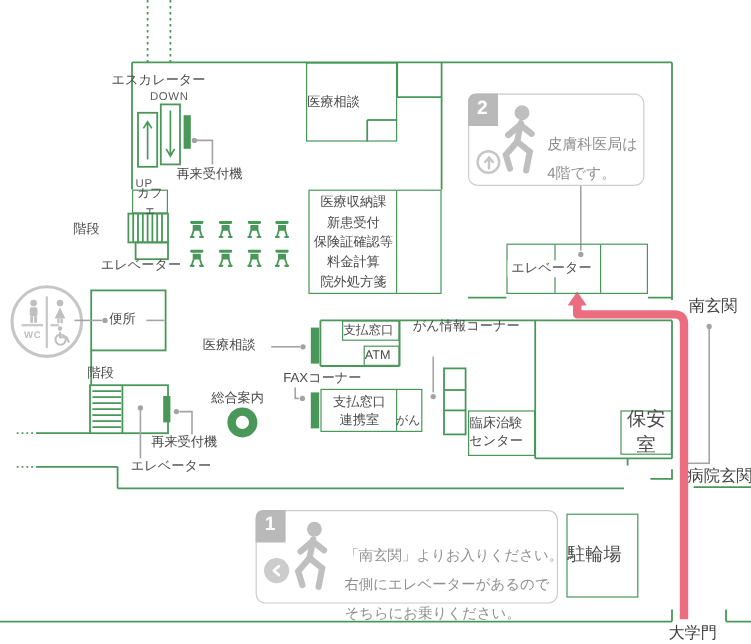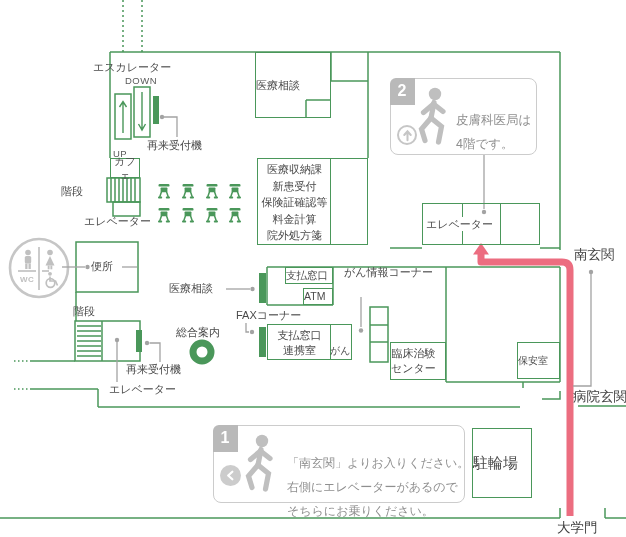--- a/index.html
+++ b/index.html
@@ -247,21 +247,21 @@
 <div class="box" style="left:390px;top:342px;width:56px;height:38px;line-height:15px">
   <div><span>臨床治験</span><br><span>センター</span></div>
 </div>
 
 <div class="box" style="left:422px;top:203px;width:118px;height:42px">
   <div class="vdiv" style="left:38.5px"></div>
   <div class="vdiv" style="left:76.5px"></div>
   <span class="white-bg">エレベーター</span>
 </div>
 
-<div class="box" style="left:517px;top:342px;width:43px;height:37px;font-size:10px">
+<div class="box" style="left:517px;top:342px;width:43px;height:37px;font-size:16px">
       <span>保安室</span>
     </div>
 <div class="box" style="left:472px;top:428px;width:60px;height:70px;font-size:15px">
       <span>駐輪場</span>
     </div>
 
 <div class="lbl entrance" style="left:574px;top:247px">南玄関</div>
 <div class="lbl entrance" style="left:573px;top:389px">病院玄関</div>
 <div class="lbl entrance" style="left:557px;top:520px">大学門</div>
 

